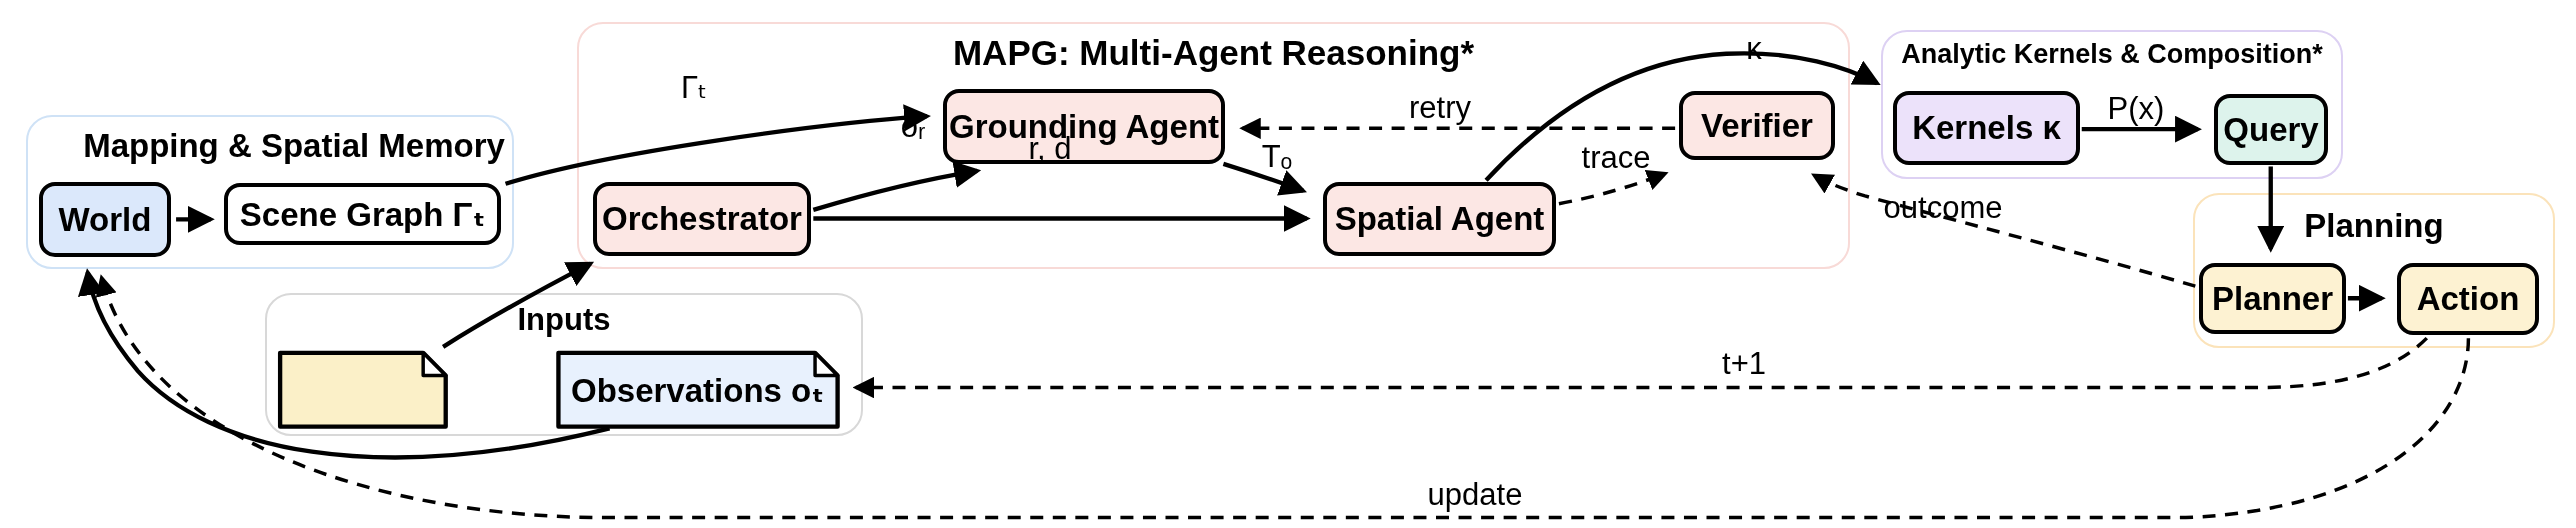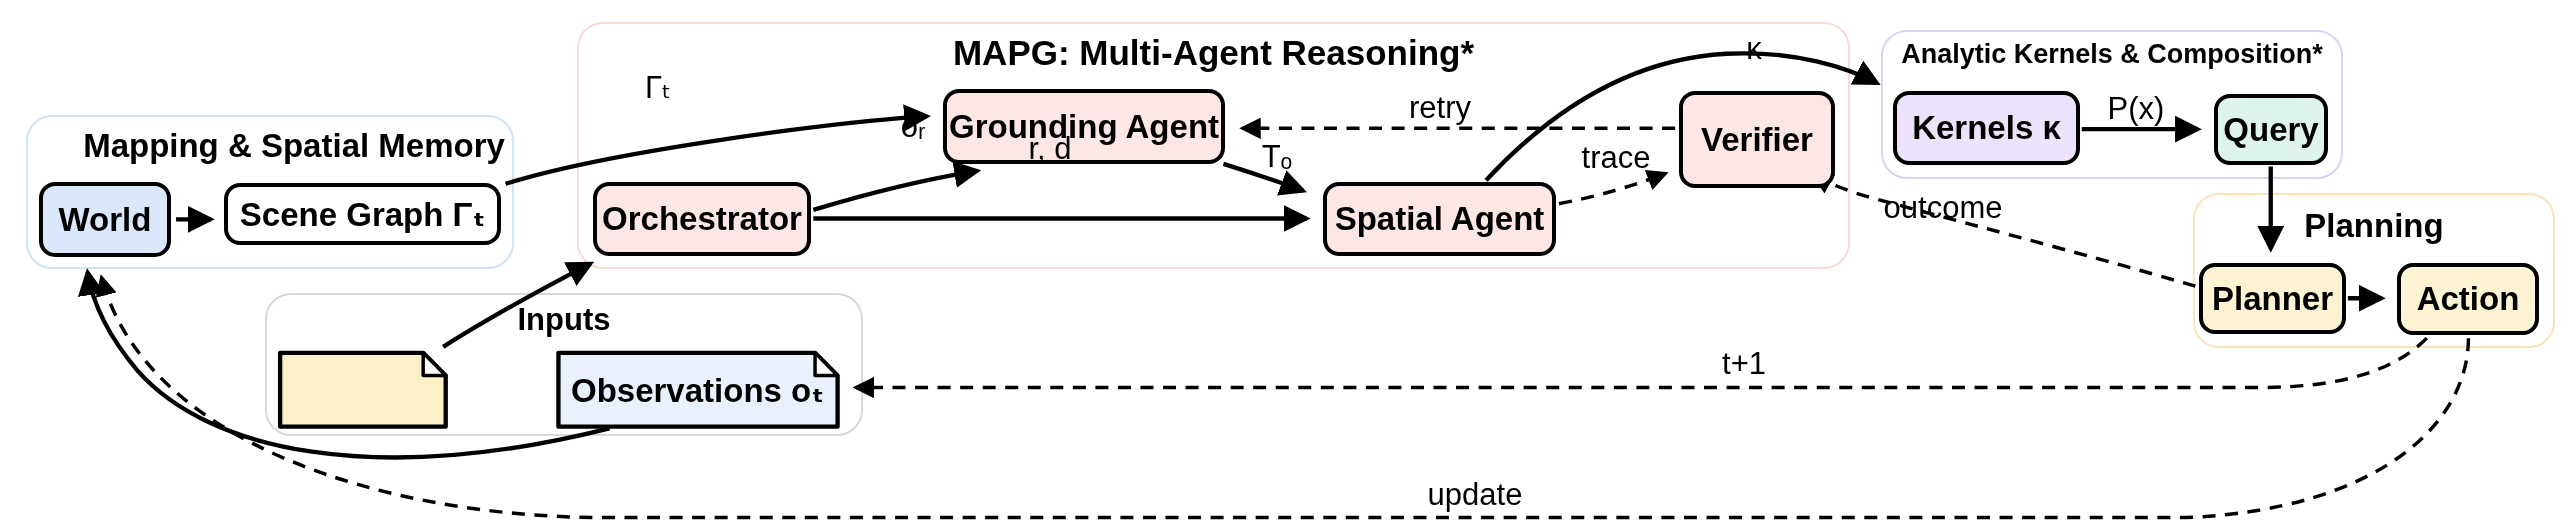--- a/index.html
+++ b/index.html
@@ -35,38 +35,38 @@
     display:flex; align-items:center; justify-content:center;
     border:4.3px solid #000; border-radius:16px;
     font-weight:bold; font-size:33px; white-space:nowrap;
     background:#fff;
   }
   #n-world    { left:39px;   top:182px; width:132px; height:75px; background:#dbe8fb; }
   #n-scene    { left:224px;  top:183px; width:277px; height:62px; background:#ffffff; }
   #n-orch     { left:593px;  top:182px; width:218px; height:74px; background:#fce7e4; }
   #n-ground   { left:943px; top:89px; width:282px; height:75px; background:#fce7e4; }
   #n-spatial  { left:1323px; top:182px; width:233px; height:74px; background:#fce7e4; }
-  #n-verifier { left:1679px; top:91px; width:156px; height:97px; background:#fce7e4; }
+  #n-verifier { left:1679px; top:91px; width:156px; height:69px; background:#fce7e4; }
   #n-kernels  { left:1893px; top:91px; width:187px; height:74px; background:#ece2fa; }
   #n-goal     { left:2214px; top:94px; width:114px; height:71px; background:#ddf3ec; }
   #n-planner  { left:2199px; top:263px; width:147px; height:71px; background:#fdf2d2; }
   #n-action   { left:2397px; top:263px; width:142px; height:72px; background:#fdf2d2; }
 
   .notetext {
     position:absolute; display:flex; align-items:center; justify-content:center;
     font-weight:bold; font-size:33px; white-space:nowrap;
   }
   #t-query { left:279px; top:353px; width:166px; height:74px; }
   #t-obs   { left:558px; top:353px; width:279px; height:74px; }
 
   .elabel {
     position:absolute; transform:translate(-50%,-50%);
     font-size:31px; white-space:nowrap;
   }
-  #l-gamma   { left:658px;  top:87px; }
+  #l-gamma   { left:694px;  top:87px; }
   #l-or      { left:913px; top:127px; }
   #l-rd      { left:1050px; top:149px; }
   #l-to      { left:1277px; top:157px; }
   #l-retry   { left:1440px; top:108px; }
   #l-trace   { left:1616px; top:158px; }
   #l-kappa   { left:1754px; top:49px;  }
   #l-px      { left:2136px; top:109px; }
   #l-outcome { left:1943px; top:208px; }
   #l-t1      { left:1744px; top:364px; }
   #l-update  { left:1475px; top:495px; }

